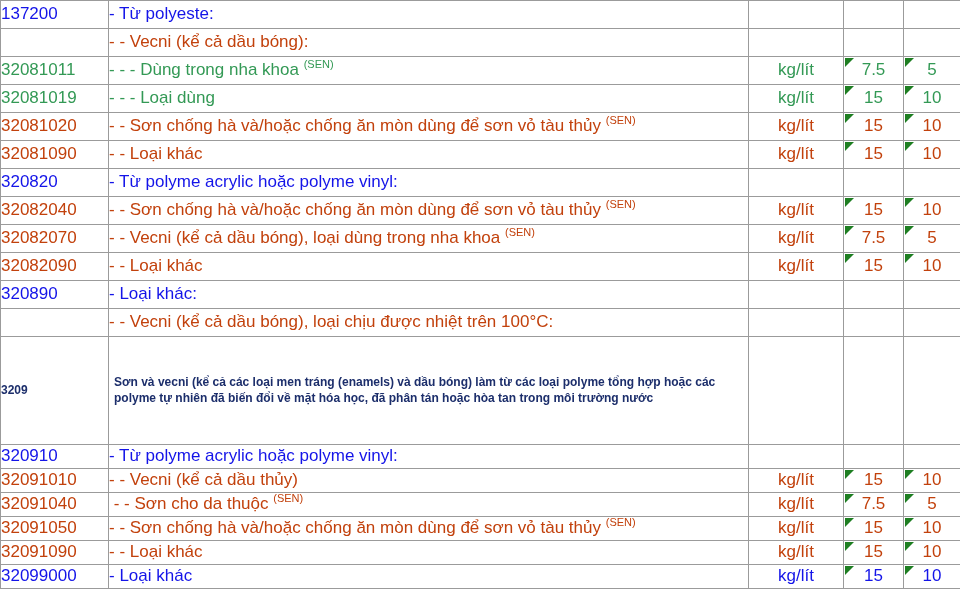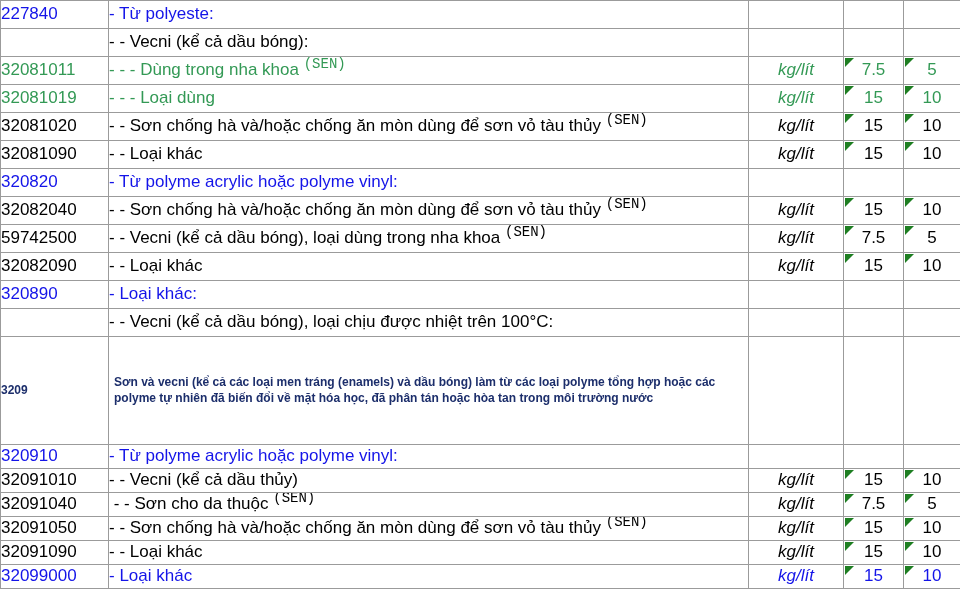--- a/index.html
+++ b/index.html
@@ -23,33 +23,32 @@
     overflow: hidden;
     white-space: nowrap;
     position: relative;
     background: #ffffff;
   }
   tr.h28 { height: 28px; }
   tr.h27 { height: 24px; }
   tr.tall { height: 108px; }
   td.code { padding-left: 10px; text-align: left; }
   td.desc { padding-left: 4px; padding-right: 4px; text-align: left; }
-  td.unit { text-align: center; font-style: italic; }
+  td.unit { text-align: center; }
   td.rate { text-align: center; }
   tr.bold-row td { font-weight: bold; font-size: 12px; }
   tr.bold-row td.desc { white-space: normal; line-height: 1.3; padding-left: 5px; }
   .c-blue  { color: #1414e8; }
-  .c-red   { color: #000000; }
+  .c-red   { color: #c2410c; }
   .c-green { color: #339955; }
   .c-navy  { color: #1c2e6b; }
   sup {
-    font-size: 14px;
+    font-size: 11px;
     vertical-align: super;
     line-height: 0;
-    font-family: Liberation Mono, monospace;
   }
   td.tri::before {
     content: "";
     position: absolute;
     top: 1px; left: 1px;
     width: 0; height: 0;
     border-top: 9px solid #1e7e22;
     border-right: 9px solid transparent;
   }
 </style>
@@ -59,21 +58,21 @@
 <table class="grid">
   <colgroup>
     <col style="width:108px">
     <col style="width:640px">
     <col style="width:95px">
     <col style="width:60px">
     <col style="width:57px">
   </colgroup>
   <tbody>
       <tr class="h28">
-        <td class="code c-blue">227840</td>
+        <td class="code c-blue">137200</td>
         <td class="desc c-blue">- Từ polyeste:</td>
         <td class="unit c-blue"></td>
         <td class="rate c-blue"></td>
         <td class="rate c-blue"></td>
       </tr>
       <tr class="h28">
         <td class="code c-red"></td>
         <td class="desc c-red">- - Vecni (kể cả dầu bóng):</td>
         <td class="unit c-red"></td>
         <td class="rate c-red"></td>
@@ -115,21 +114,21 @@
         <td class="rate c-blue"></td>
       </tr>
       <tr class="h28">
         <td class="code c-red">32082040</td>
         <td class="desc c-red">- - Sơn chống hà và/hoặc chống ăn mòn dùng để sơn vỏ tàu thủy <sup>(SEN)</sup></td>
         <td class="unit c-red">kg/lít</td>
         <td class="rate c-red tri">15</td>
         <td class="rate c-red tri">10</td>
       </tr>
       <tr class="h28">
-        <td class="code c-red">59742500</td>
+        <td class="code c-red">32082070</td>
         <td class="desc c-red">- - Vecni (kể cả dầu bóng), loại dùng trong nha khoa <sup>(SEN)</sup></td>
         <td class="unit c-red">kg/lít</td>
         <td class="rate c-red tri">7.5</td>
         <td class="rate c-red tri">5</td>
       </tr>
       <tr class="h28">
         <td class="code c-red">32082090</td>
         <td class="desc c-red">- - Loại khác</td>
         <td class="unit c-red">kg/lít</td>
         <td class="rate c-red tri">15</td>

